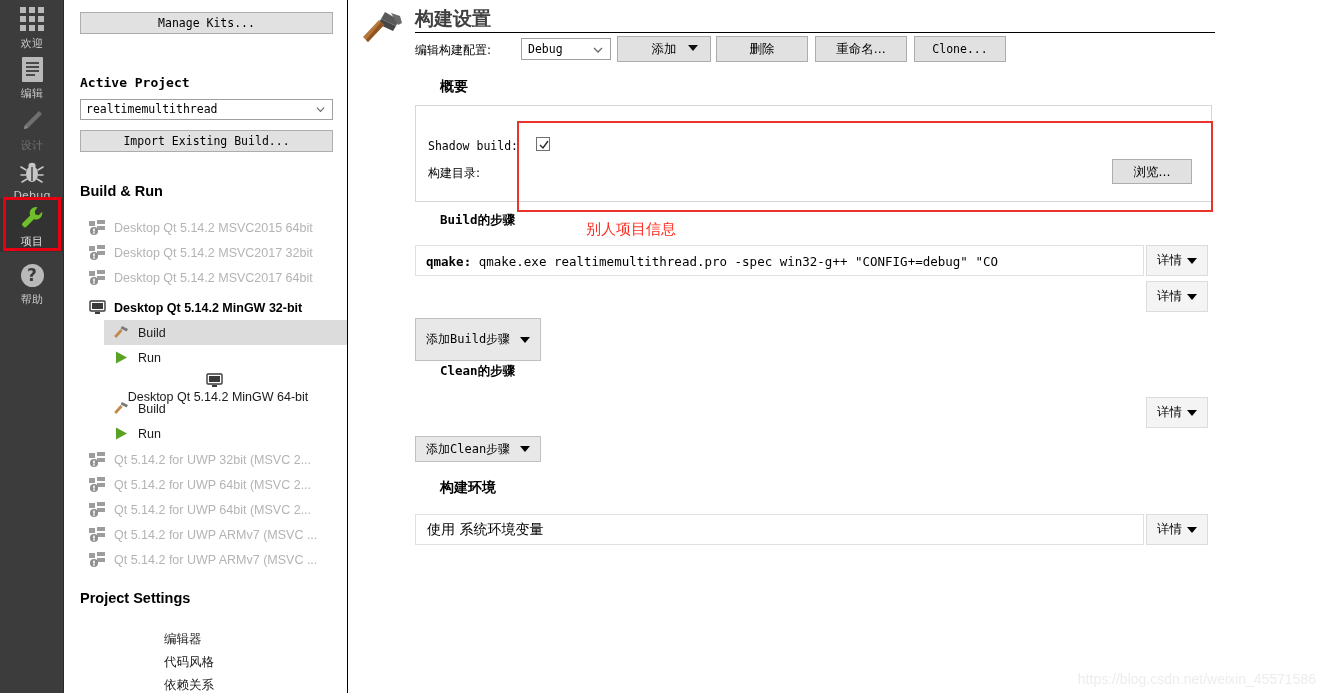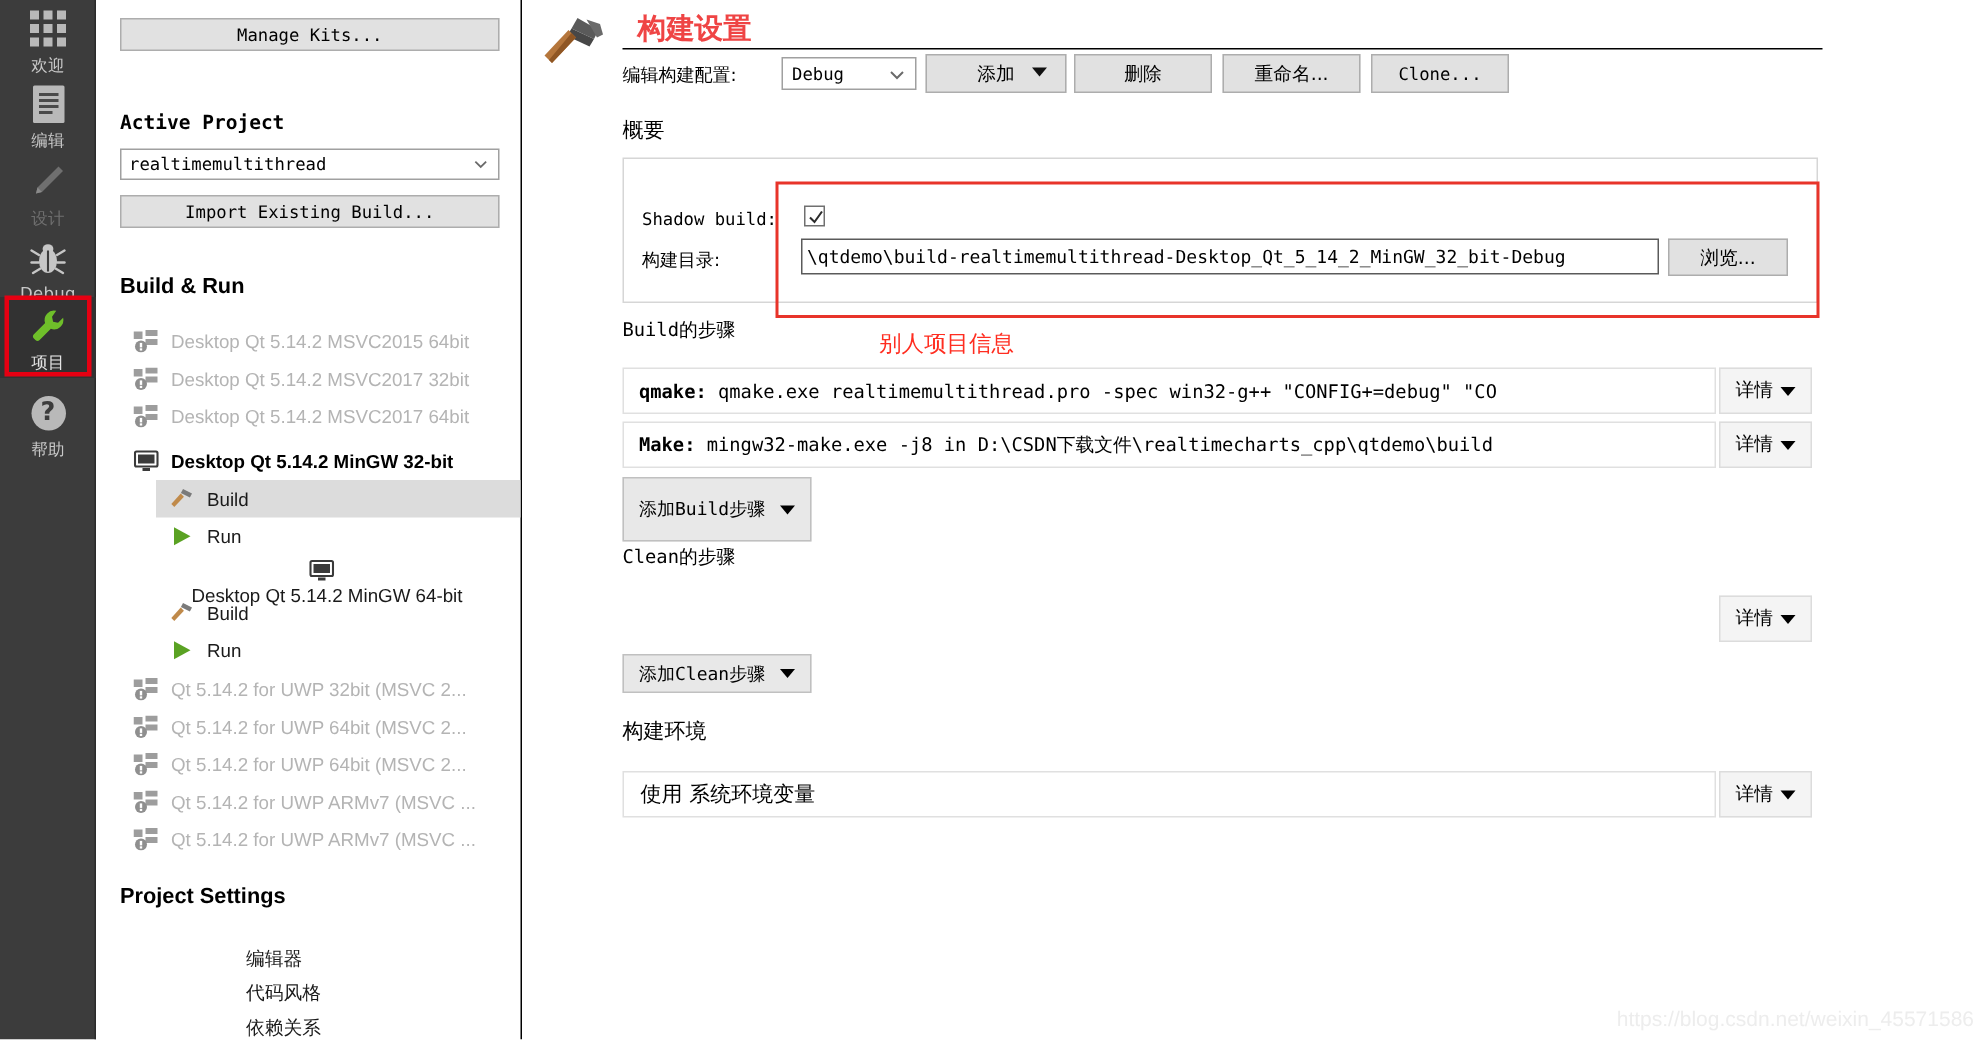--- a/index.html
+++ b/index.html
@@ -108,23 +108,23 @@
     font-family: "DejaVu Sans", sans-serif; font-size: 12.5px; color: #1a1a1a;
     cursor: pointer; white-space: nowrap;
   }
 
   
   .main {
     position: absolute; left: 349px; top: 0;
     width: 975px; height: 693px; background: #ffffff; overflow: hidden;
   }
   .page-title {
-    position: absolute; left: 76px; top: 6px;
+    position: absolute; left: 66px; top: 6px;
     font-family: "DejaVu Sans", sans-serif;
-    font-size: 19px; font-weight: bold; color: #ef4444;
+    font-size: 19px; font-weight: bold; color: #404040;
   }
   .title-rule {
     position: absolute; left: 66px; top: 32px; width: 800px; height: 1px;
     background: #000;
   }
   .hammer-big { position: absolute; left: 6px; top: 6px; width: 54px; height: 50px; }
 
   .fld-label {
     position: absolute;
     font-family: "DejaVu Sans Mono", monospace; font-size: 11.5px; color: #000;
@@ -140,21 +140,21 @@
   .btn {
     position: absolute; background: #e1e1e1; border: 1px solid #adadad;
     font-family: "DejaVu Sans Mono", monospace; font-size: 11.5px; color: #000;
     text-align: center; cursor: pointer; white-space: nowrap;
   }
   .btn.cn { font-family: "DejaVu Sans", sans-serif; font-size: 12.5px; }
 
   .sect-head {
     position: absolute;
     font-family: "DejaVu Sans Mono", monospace; font-size: 12.5px;
-    font-weight: normal; color: #000; white-space: nowrap;
+    font-weight: bold; color: #000; white-space: nowrap; margin-left: 25px;
   }
   .sect-head.cn { font-family: "DejaVu Sans", sans-serif; font-size: 14px; }
 
   .group-box {
     position: absolute; border: 1px solid #d6d6d6; background: #fff;
   }
   .checkbox {
     position: absolute; width: 14px; height: 14px;
     border: 1px solid #707070; background: #fff; cursor: pointer;
   }
@@ -536,41 +536,37 @@
     <div class="fld-label" style="left:79px; top:139px;">Shadow build:</div>
 
     <div class="checkbox" style="left:187px; top:137px;">
       <svg width="12" height="12" viewBox="0 0 12 12">
         <polyline points="2,6 5,9 10,2" fill="none" stroke="#2b2b2b" stroke-width="1.4"></polyline>
       </svg>
     </div>
 
     <div class="fld-label cn" style="left:79px; top:165px;">构建目录:</div>
 
-    <div class="textfield" style="left:185px; top:159px; width:572px; height:24px; line-height:22px;">\qtdemo\build-realtimemultithread-Desktop_Qt_5_14_2_MinGW_32_bit-Debug</div>
 
     <div class="btn cn" style="left:763px; top:159px; width:80px; height:25px; line-height:23px;">浏览...</div>
 
     <div class="redbox" style="left:168px; top:121px; width:696px; height:91px;"></div>
 
     <div class="red-note" style="left:237px; top:220px;">别人项目信息</div>
 
     <div class="sect-head" style="left:66px; top:212px;">Build的步骤</div>
 
     <div class="step-row" style="left:66px; top:245px; width:729px; height:31px;">
       <span class="stxt"><b>qmake:</b>&nbsp;<span>qmake.exe realtimemultithread.pro -spec win32-g++ "CONFIG+=debug" "CO</span></span>
     </div>
     <div class="detail-btn" style="left:797px; top:245px; width:62px; height:31px;">
       <span>详情</span>
       <span class="caret-dn"></span>
     </div>
 
-    <div class="step-row" style="left:66px; top:281px; width:729px; height:31px;">
-      <span class="stxt"><b>Make:</b>&nbsp;<span>mingw32-make.exe -j8 in D:\CSDN下载文件\realtimecharts_cpp\qtdemo\build</span></span>
-    </div>
     <div class="detail-btn" style="left:797px; top:281px; width:62px; height:31px;">
       <span>详情</span>
       <span class="caret-dn"></span>
     </div>
 
     <div class="add-btn" style="left:66px; top:318px; width:126px; height:43px;">
       <span class="atxt">添加Build步骤</span>
       <span class="caret-dn"></span>
     </div>
 

